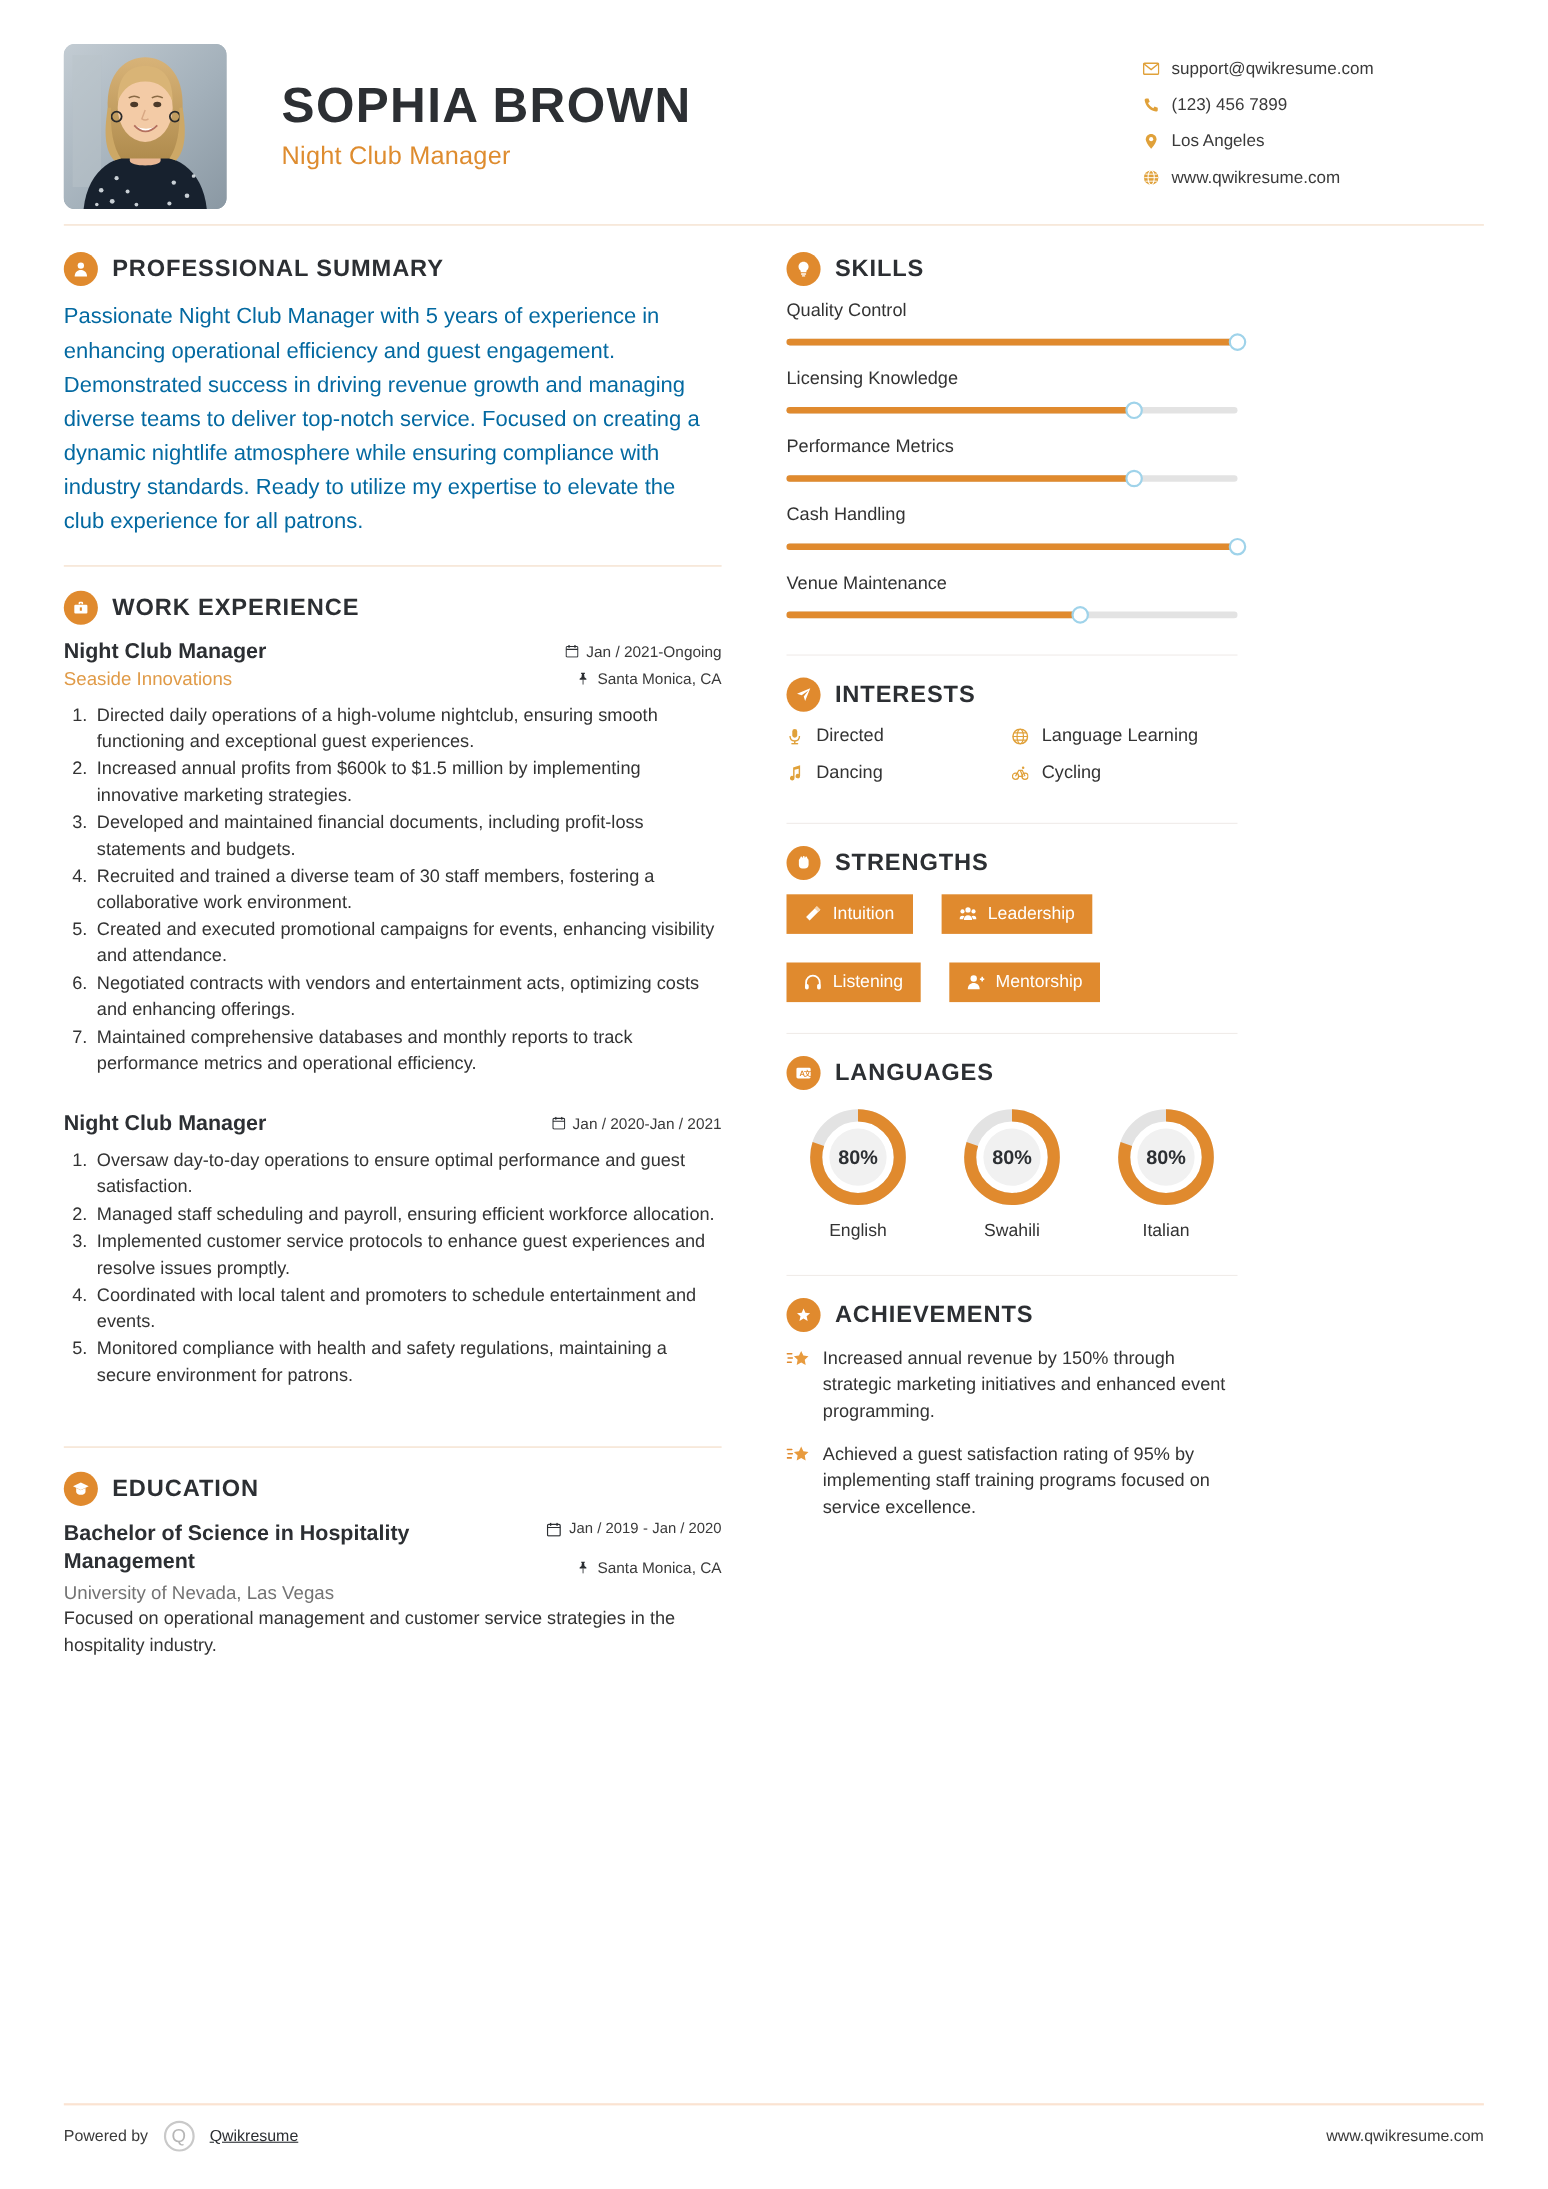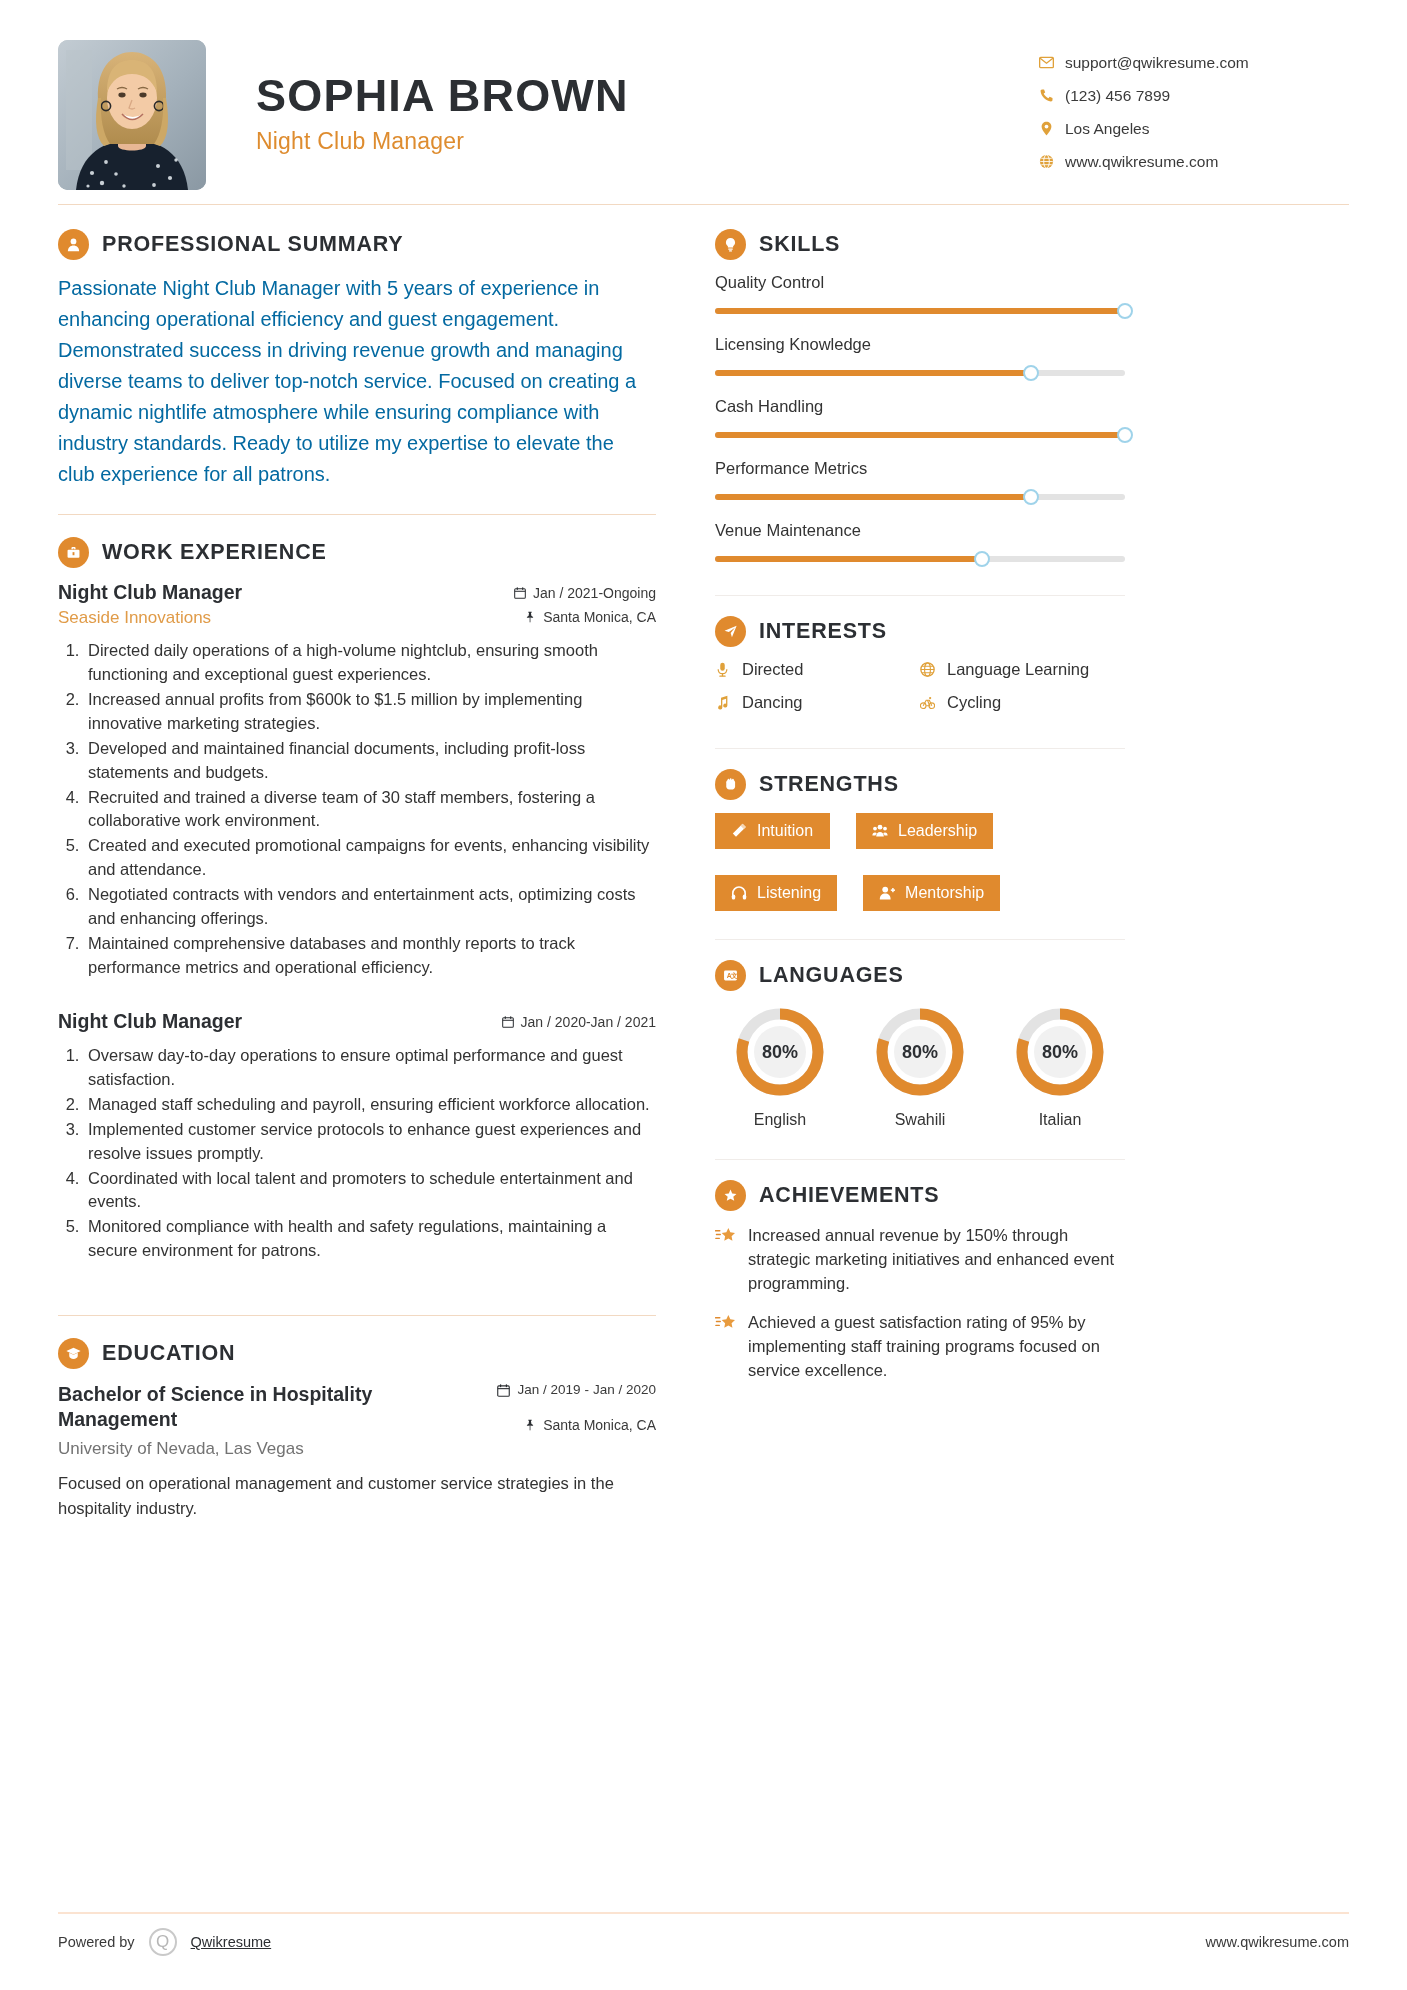--- a/index.html
+++ b/index.html
@@ -180,21 +180,20 @@
     color: #3a3a3a;
     line-height: 1.25;
   }
   .edu-dates svg { width: 13px; height: 13px; margin-right: 7px; fill:#2c2f33; }
   .edu-dates .dt { text-align: center; }
   .edu-dates .dash { margin: 0 4px; align-self: flex-end; }
   .edu-desc {
     font-size: 16.5px;
     line-height: 1.5;
     color: #333;
-    margin-top: 12px;
   }
 
   
   .skill { margin-bottom: 3px; }
   .skill-name {
     font-size: 16.5px;
     color: #333;
     margin-bottom: 9px;
   }
   .slider {
@@ -575,33 +574,33 @@
       </div>
       <div class="skill">
         <div class="skill-name">Licensing Knowledge</div>
         <div class="slider">
           <div class="track"></div>
           <div class="fill" style="width:77%"></div>
           <div class="knob" style="left:77%"></div>
         </div>
       </div>
       <div class="skill">
+        <div class="skill-name">Performance Metrics</div>
+        <div class="slider">
+          <div class="track"></div>
+          <div class="fill" style="width:77%"></div>
+          <div class="knob" style="left:77%"></div>
+        </div>
+      </div>
+      <div class="skill">
         <div class="skill-name">Cash Handling</div>
         <div class="slider">
           <div class="track"></div>
           <div class="fill" style="width:100%"></div>
           <div class="knob" style="left:100%"></div>
-        </div>
-      </div>
-      <div class="skill">
-        <div class="skill-name">Performance Metrics</div>
-        <div class="slider">
-          <div class="track"></div>
-          <div class="fill" style="width:77%"></div>
-          <div class="knob" style="left:77%"></div>
         </div>
       </div>
       <div class="skill">
         <div class="skill-name">Venue Maintenance</div>
         <div class="slider">
           <div class="track"></div>
           <div class="fill" style="width:65%"></div>
           <div class="knob" style="left:65%"></div>
         </div>
       </div>

